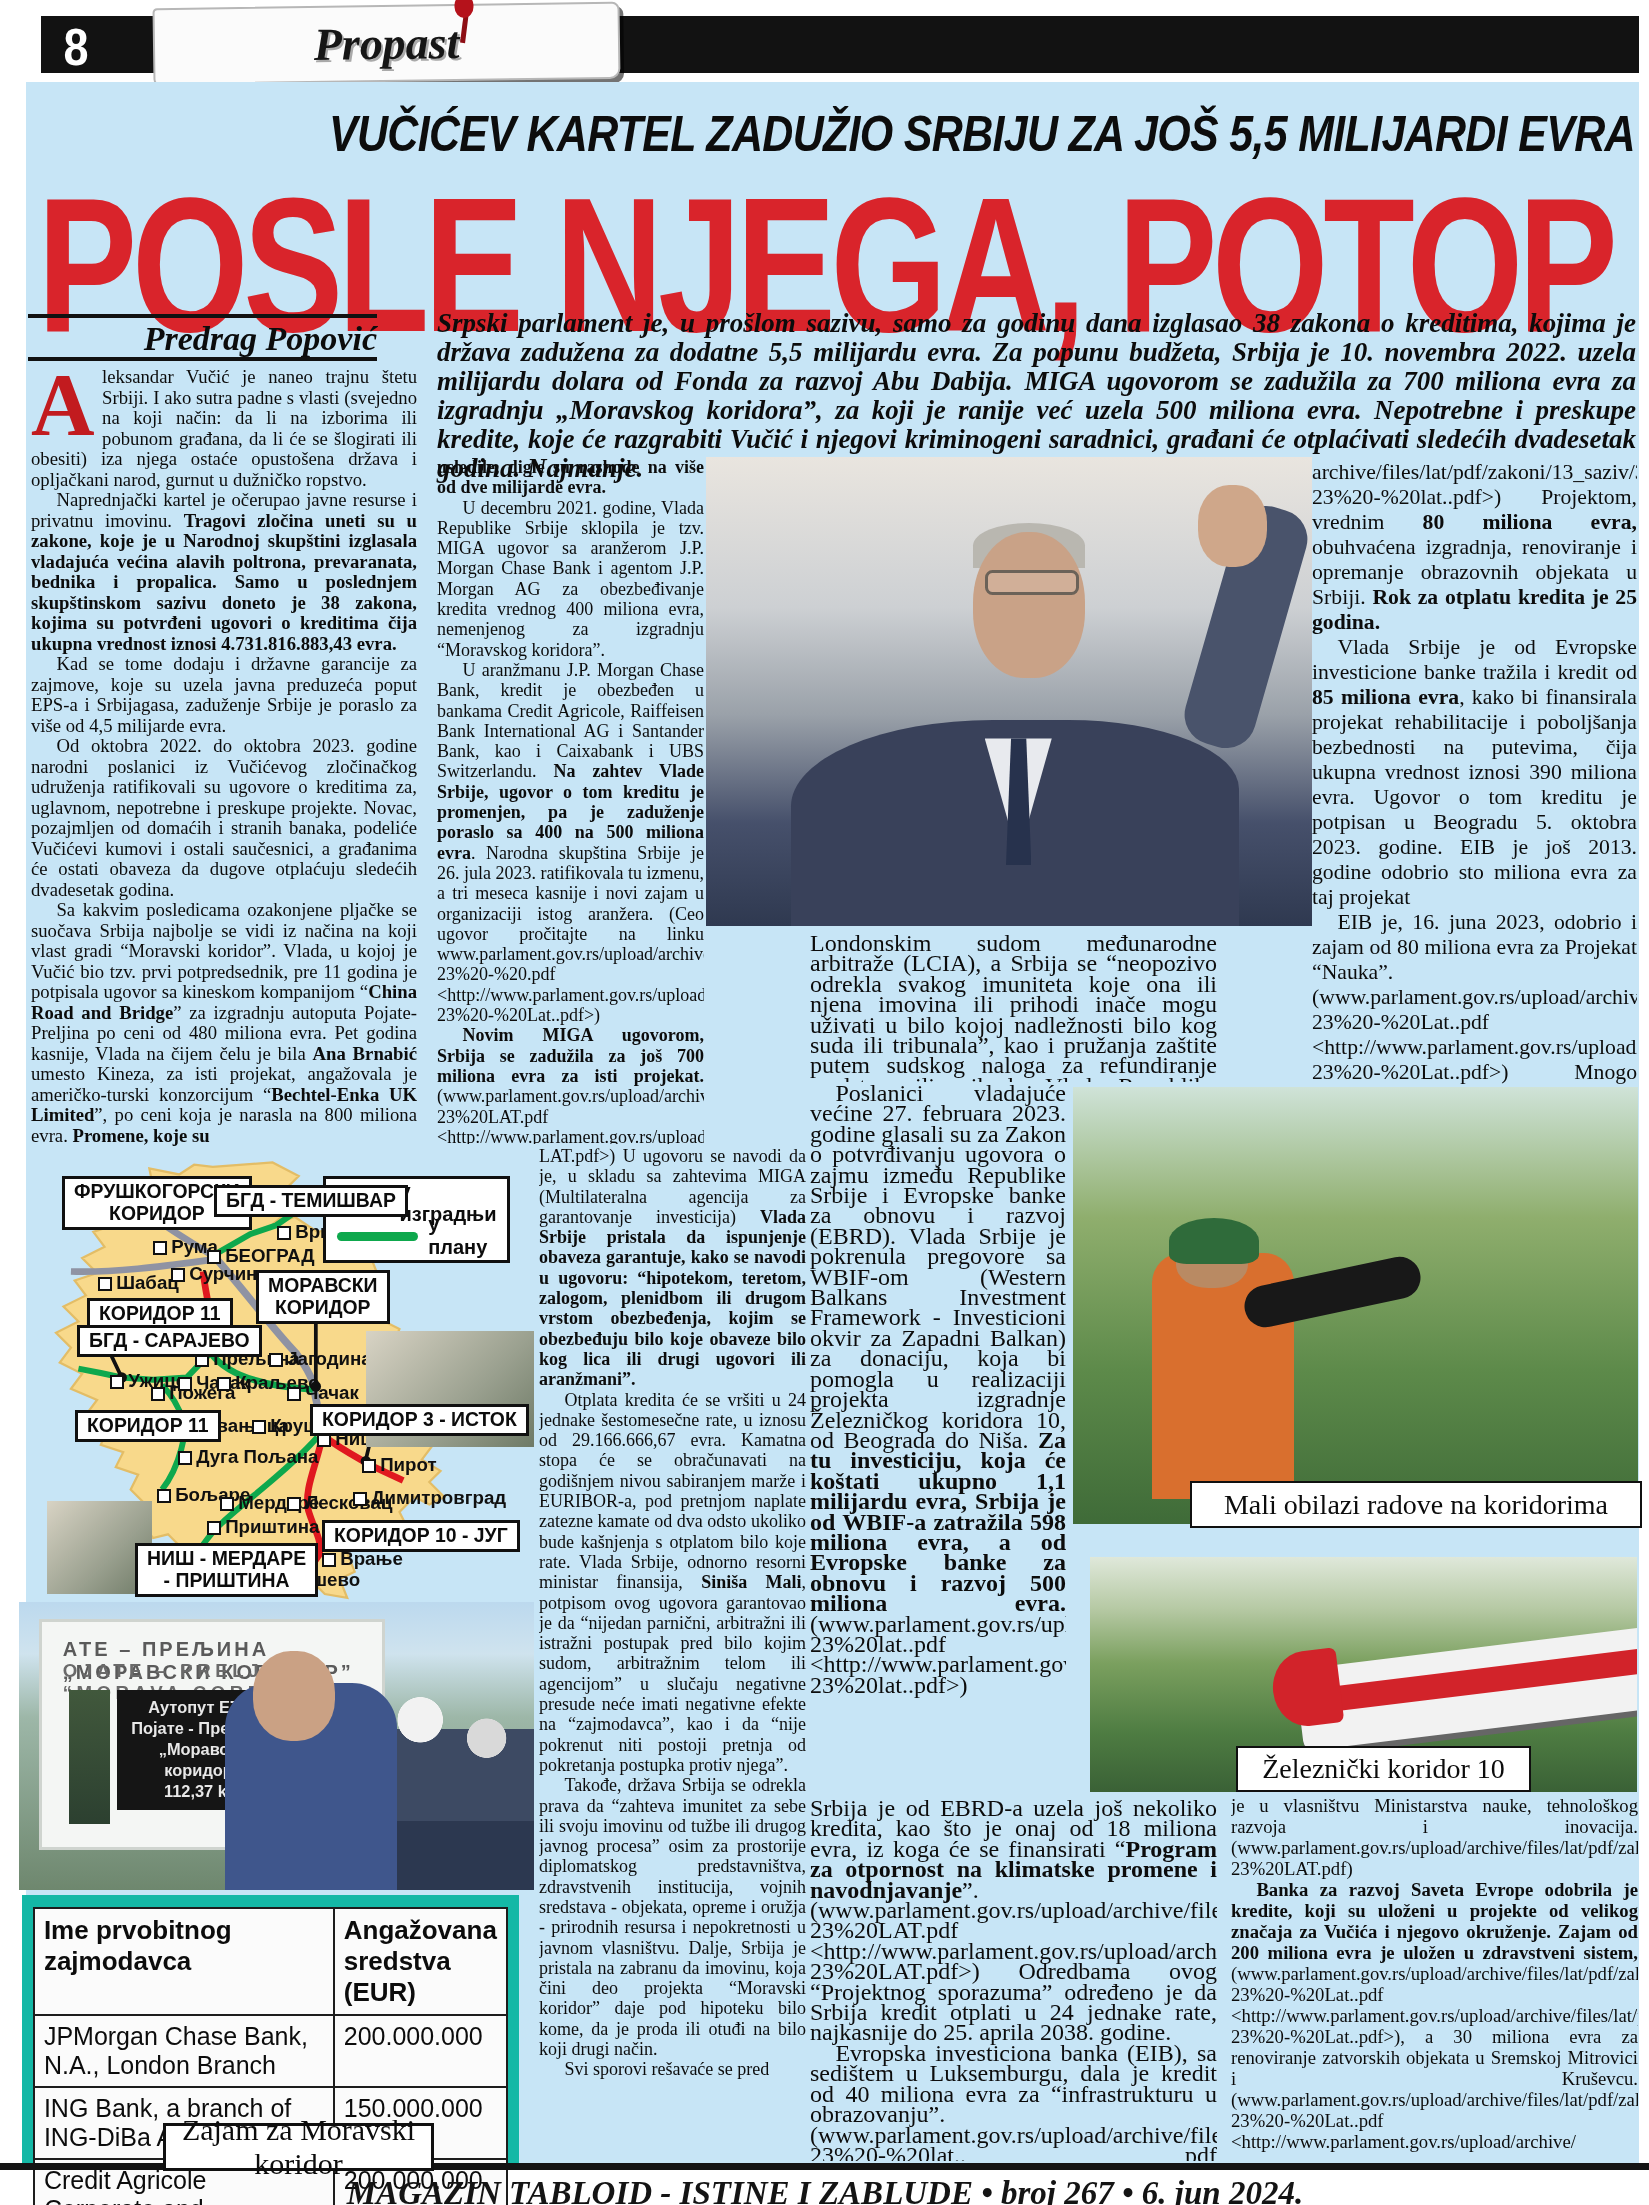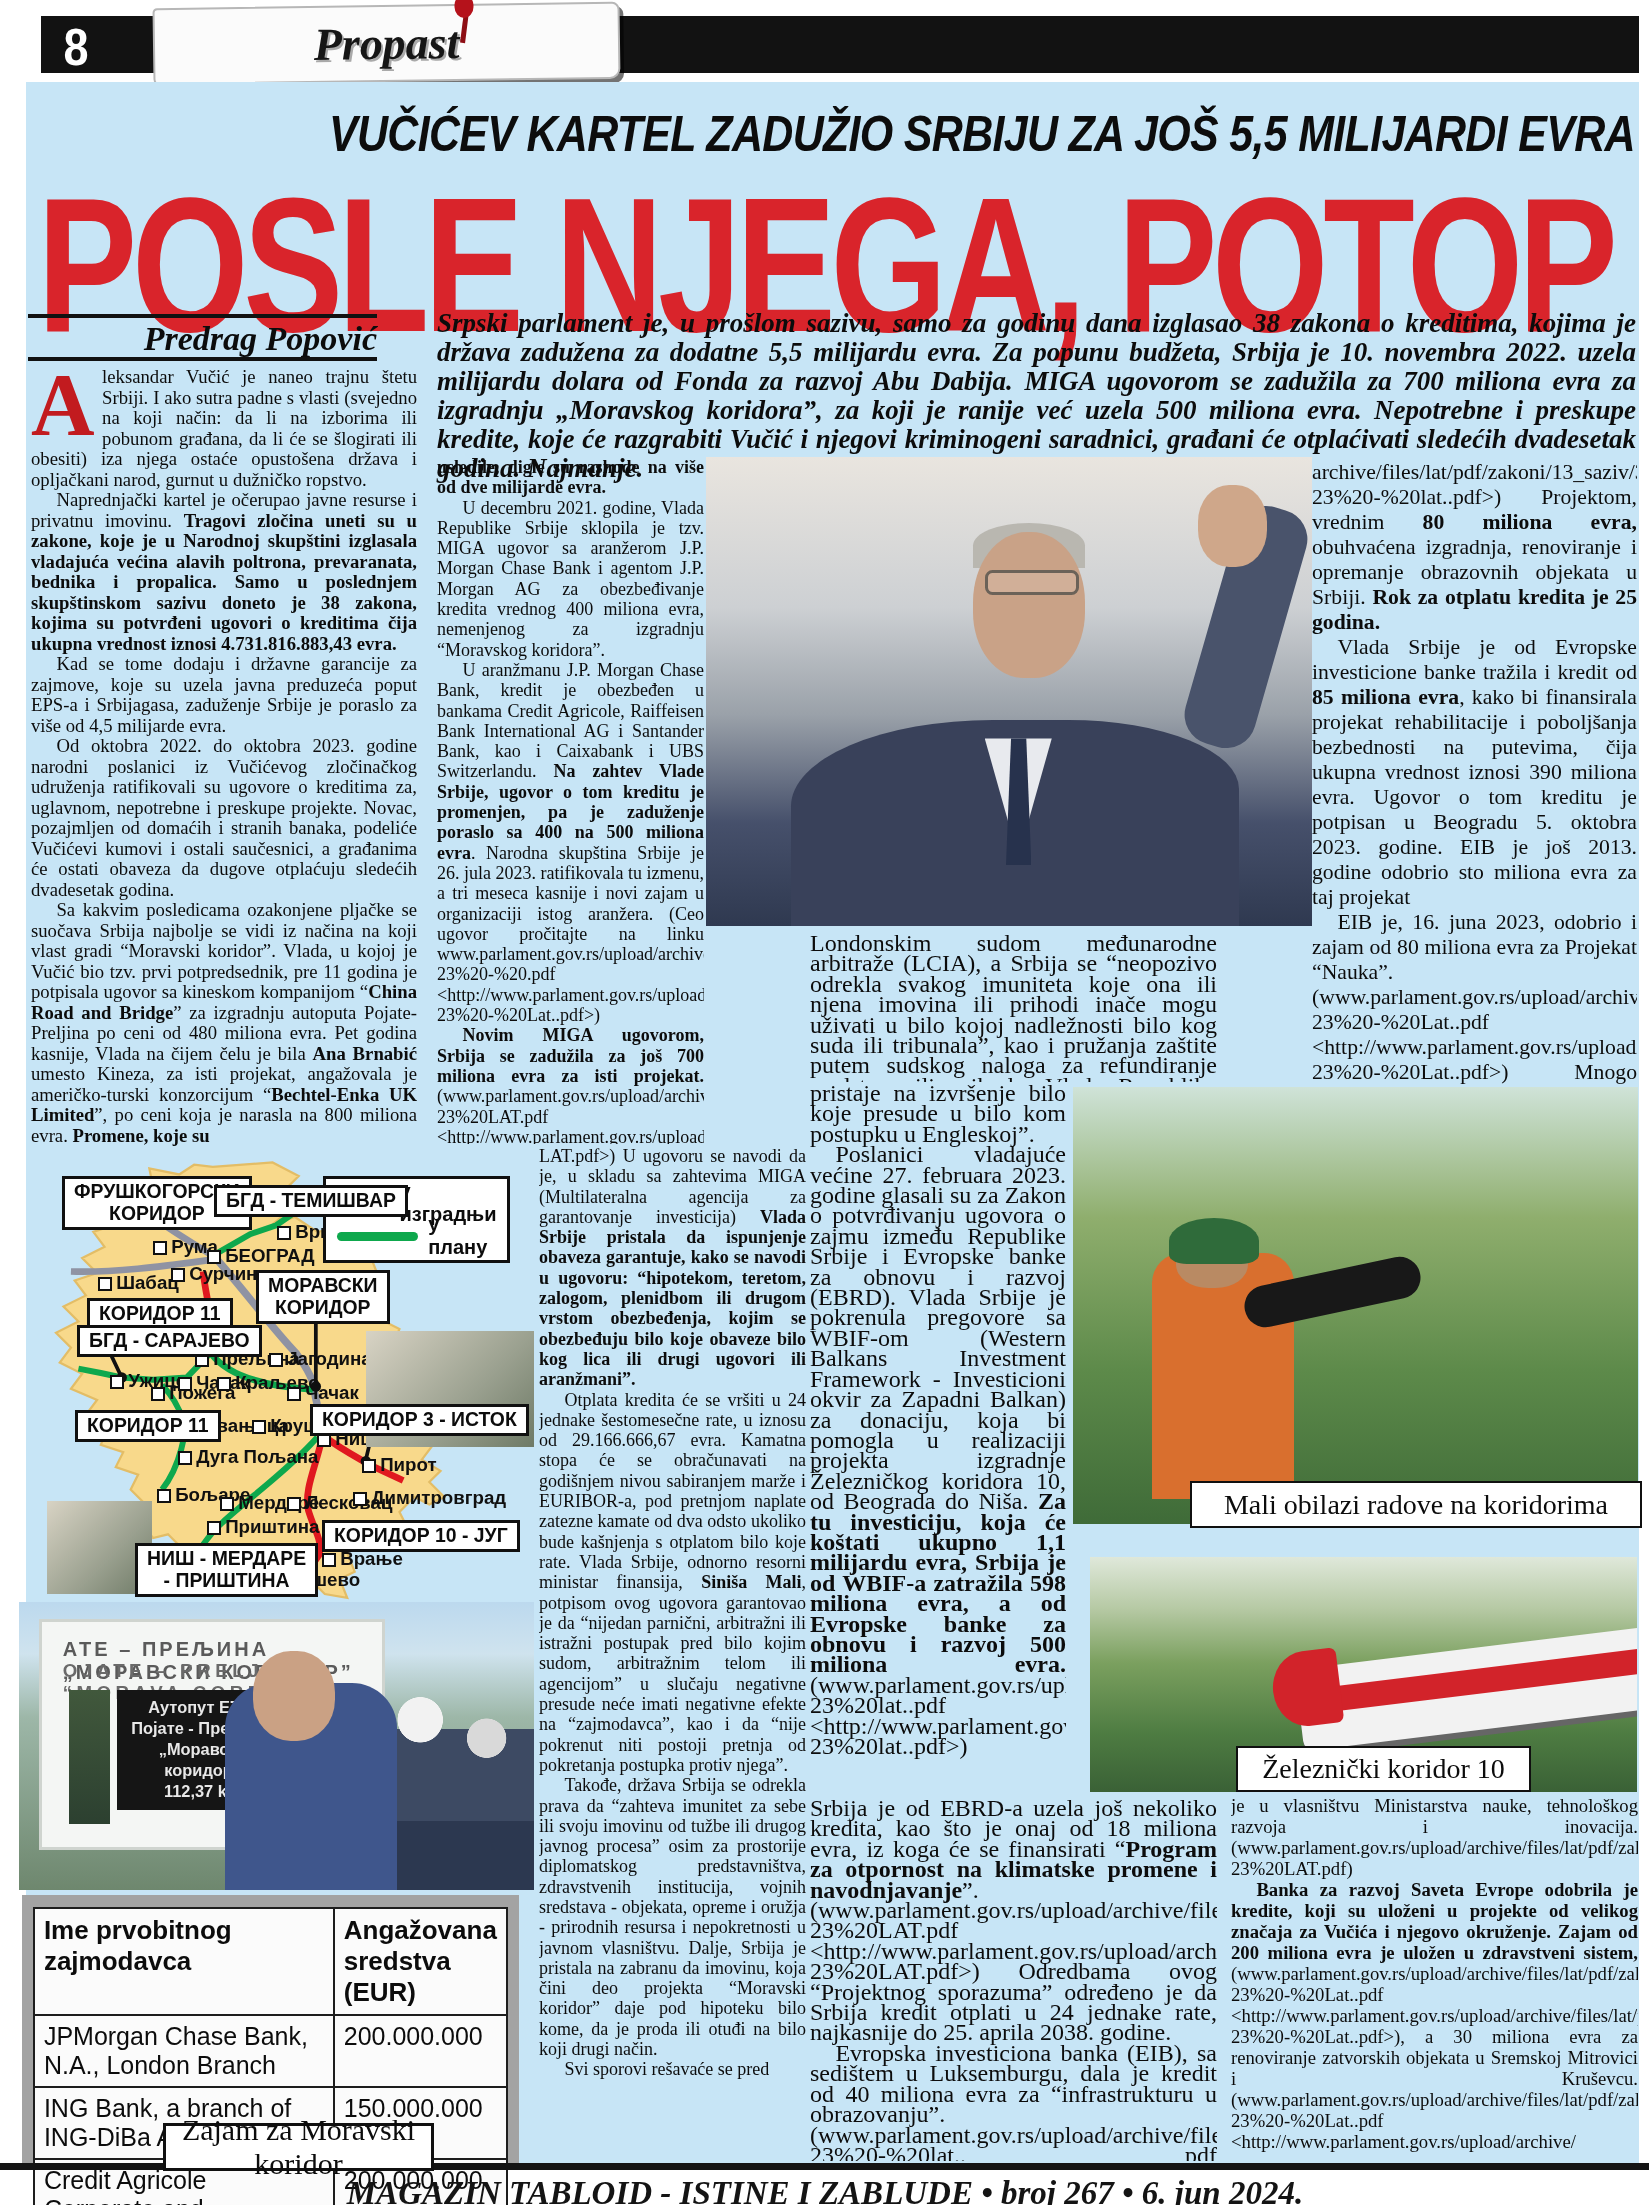--- a/index.html
+++ b/index.html
@@ -86,21 +86,21 @@
          background:
            radial-gradient(circle at 20% 30%, #e8e8e8 0 21px, transparent 21.7px),
            radial-gradient(circle at 52% 26%, #f2f2f2 0 22.4px, transparent 23px),
            radial-gradient(circle at 80% 34%, #d9d9d9 0 19.4px, transparent 20px),
            linear-gradient(180deg,transparent 0 30%, #3d4a63 30% 70%, #2c3850 70%);}
   .suitman{position:absolute;left:40%;top:28%;width:172px;height:314px;background:#3f568c;border-radius:45px 45px 0 0;}
   .suithead{position:absolute;left:45.5%;top:17%;width:82px;height:90px;background:#caa184;border-radius:46%;}
   .capbox{position:absolute;background:#fff;border:2.2px solid #101010;display:flex;align-items:center;
           justify-content:center;font:400 28px "Liberation Serif",serif;z-index:4;text-align:center;}
   
-  .tbl-panel{position:absolute;left:22.4px;top:1895px;width:497px;height:270px;background:#a3a3a3;}
+  .tbl-panel{position:absolute;left:22.4px;top:1895px;width:497px;height:270px;background:#14b8a6;}
   .ltable{position:absolute;left:10.5px;top:12px;width:475px;border-collapse:collapse;
           font-family:"Liberation Sans",sans-serif;background:#fbfbfb;}
   .ltable th,.ltable td{border:2.2px solid #1d1d1d;padding:6px 9px;text-align:left;vertical-align:top;}
   .ltable th{font-size:26px;font-weight:bold;}
   .ltable td{font-size:25px;}
   .ltable th:last-child,.ltable td:last-child{width:142px;}
   
   .footrule{position:absolute;left:0;top:2163px;width:1650px;height:6.7px;background:#141414;}
   .footer{position:absolute;left:0;top:2175px;width:1650px;text-align:center;
           font:italic bold 33px "Liberation Serif",serif;color:#141414;}
@@ -148,21 +148,20 @@
   <div class="col fb" style="left:539px;top:1146px;width:267px;height:1014px;">
       <p class="para ni"><span>LAT.pdf&gt;) U ugovoru se navodi da je, u skladu sa zahtevima MIGA (Multilateralna agencija za garantovanje investicija) </span><span class="b">Vlada Srbije pristala da ispunjenje obaveza garantuje, kako se navodi u ugovoru: “hipotekom, teretom, zalogom, plenidbom ili drugom vrstom obezbeđenja, kojim se obezbeđuju bilo koje obaveze bilo kog lica ili drugi ugovori ili aranžmani”.</span></p>
       <p class="para"><span>Otplata kredita će se vršiti u 24 jednake šestomesečne rate, u iznosu od 29.166.666,67 evra. Kamatna stopa će se obračunavati na godišnjem nivou sabiranjem marže i EURIBOR-a, pod pretnjom naplate zatezne kamate od dva odsto ukoliko bude kašnjenja s otplatom bilo koje rate. Vlada Srbije, odnorno resorni ministar finansija, </span><span class="b">Siniša Mali</span><span>, potpisom ovog ugovora garantovao je da “nijedan parnični, arbitražni ili istražni postupak pred bilo kojim sudom, arbitražnim telom ili agencijom” u slučaju negativne presude neće imati negativne efekte na “zajmodavca”, kao i da “nije pokrenut niti postoji pretnja od pokretanja postupka protiv njega”.</span></p>
       <p class="para"><span>Takođe, država Srbija se odrekla prava da “zahteva imunitet za sebe ili svoju imovinu od tužbe ili drugog javnog procesa” osim za prostorije diplomatskog predstavništva, zdravstvenih institucija, vojnih sredstava - objekata, opreme i oružja - prirodnih resursa i nepokretnosti u javnom vlasništvu. Dalje, Srbija je pristala na zabranu da imovinu, koja čini deo projekta “Moravski koridor” daje pod hipoteku bilo kome, da je proda ili otuđi na bilo koji drugi način.</span></p>
       <p class="para"><span>Svi sporovi rešavaće se pred</span></p>
     </div>
   <div class="col fc" style="left:810px;top:933px;width:407px;height:149px;">
       <p class="para ni"><span>Londonskim sudom međunarodne arbitraže (LCIA), a Srbija se “neopozivo odrekla svakog imuniteta koje ona ili njena imovina ili prihodi inače mogu uživati u bilo kojoj nadležnosti bilo kog suda ili tribunala”, kao i pružanja zaštite putem sudskog naloga za refundiranje sredstava ili prihoda. Vlada Republike Srbije, u statusu “Zajmoprimca” ovim ugovorom “neopozivo</span></p>
     </div>
   <div class="col fc" style="left:810px;top:1083px;width:256px;height:709px;">
-      <p class="para ni"><span>pristaje na izvršenje bilo koje presude u bilo kom postupku u Engleskoj”.</span></p>
       <p class="para"><span>Poslanici vladajuće većine 27. februara 2023. godine glasali su za Zakon o potvrđivanju ugovora o zajmu između Republike Srbije i Evropske banke za obnovu i razvoj (EBRD). Vlada Srbije je pokrenula pregovore sa WBIF-om (Western Balkans Investment Framework - Investicioni okvir za Zapadni Balkan) za donaciju, koja bi pomogla u realizaciji projekta izgradnje Železničkog koridora 10, od Beograda do Niša. </span><span class="b">Za tu investiciju, koja će koštati ukupno 1,1 milijardu evra, Srbija je od WBIF-a zatražila 598 miliona evra, a od Evropske banke za obnovu i razvoj 500 miliona evra.</span><span> (www.parlament.gov.rs/upload/archive/files/lat/pdf/zakoni/13_saziv/227-23%20lat..pdf &lt;http://www.parlament.gov.rs/upload/archive/files/lat/pdf/zakoni/13_saziv/227-23%20lat..pdf&gt;)</span></p>
     </div>
   <div class="col fc" style="left:810px;top:1798px;width:407px;height:363px;">
       <p class="para ni"><span>Srbija je od EBRD-a uzela još nekoliko kredita, kao što je onaj od 18 miliona evra, iz koga će se finansirati “</span><span class="b">Program za otpornost na klimatske promene i navodnjavanje</span><span>”. (www.parlament.gov.rs/upload/archive/files/lat/pdf/zakoni/13_saziv/1937-23%20LAT.pdf &lt;http://www.parlament.gov.rs/upload/archive/files/lat/pdf/zakoni/13_saziv/1937-23%20LAT.pdf&gt;) Odredbama ovog “Projektnog sporazuma” određeno je da Srbija kredit otplati u 24 jednake rate, najkasnije do 25. aprila 2038. godine.</span></p>
       <p class="para"><span>Evropska investiciona banka (EIB), sa sedištem u Luksemburgu, dala je kredit od 40 miliona evra za “infrastrukturu u obrazovanju”. (www.parlament.gov.rs/upload/archive/files/lat/pdf/zakoni/13_saziv/324-23%20-%20lat.. pdf &lt;http://www.parlament.gov.rs/upload/archive/</span></p>
     </div>
   <div class="col fe" style="left:1312px;top:460px;width:325px;height:626px;">
       <p class="para ni"><span>archive/files/lat/pdf/zakoni/13_saziv/324-23%20-%20lat..pdf&gt;) Projektom, vrednim </span><span class="b">80 miliona evra,</span><span> obuhvaćena izgradnja, renoviranje i opremanje obrazovnih objekata u Srbiji. </span><span class="b">Rok za otplatu kredita je 25 godina.</span></p>
       <p class="para"><span>Vlada Srbije je od Evropske investicione banke tražila i kredit od </span><span class="b">85 miliona evra</span><span>, kako bi finansirala projekat rehabilitacije i poboljšanja bezbednosti na putevima, čija ukupna vrednost iznosi 390 miliona evra. Ugovor o tom kreditu je potpisan u Beogradu 5. oktobra 2023. godine. EIB je još 2013. godine odobrio sto miliona evra za taj projekat</span></p>
       <p class="para"><span>EIB je, 16. juna 2023, odobrio i zajam od 80 miliona evra za Projekat “Nauka”. (www.parlament.gov.rs/upload/archive/files/lat/pdf/zakoni/13_saziv/1238-23%20-%20Lat..pdf &lt;http://www.parlament.gov.rs/upload/archive/files/lat/pdf/zakoni/13_saziv/1238-23%20-%20Lat..pdf&gt;) Mnogo ambiciozniji i skuplji projekat za izgradnju BIO4 Kampusa finansiran je i kreditom Banke za razvoj Saveta Evrope (BRSE) sa sedištem u Parizu.</span></p>

